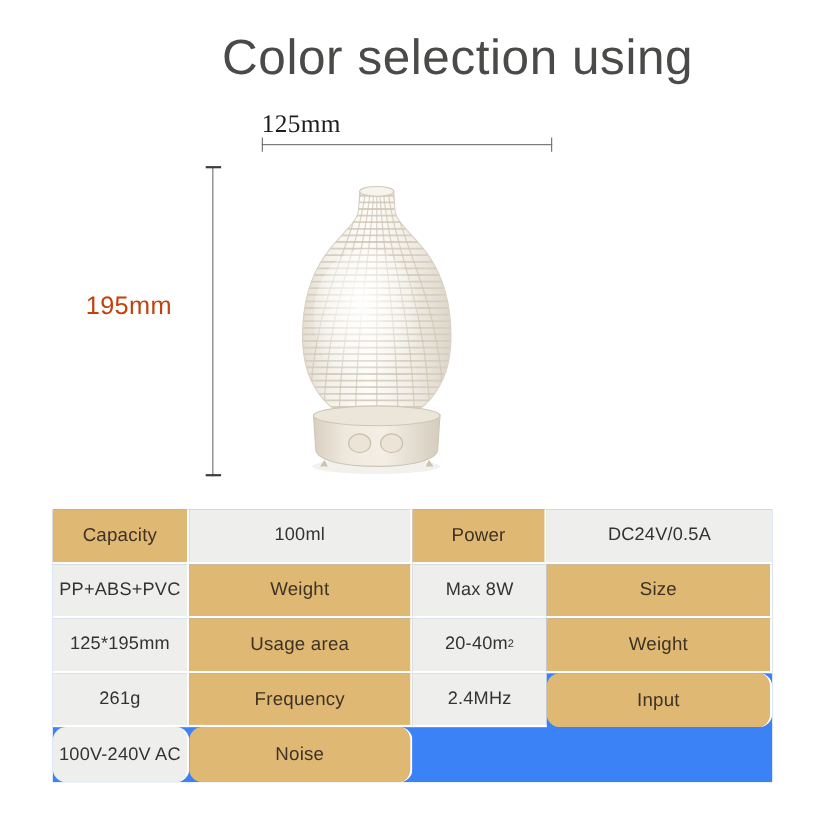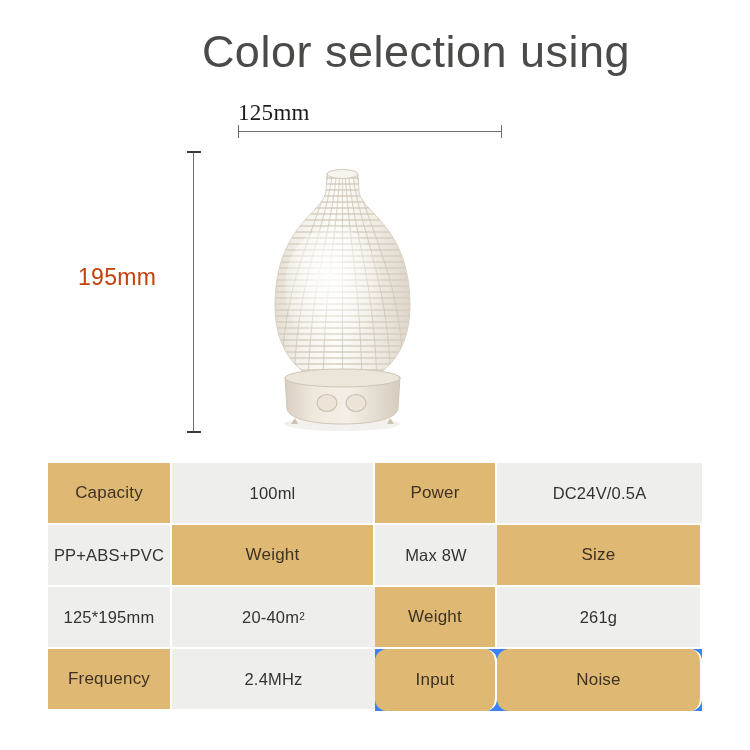--- a/index.html
+++ b/index.html
@@ -296,26 +296,28 @@
   <div class="cell value">100ml</div>
   <div class="cell label">Power</div>
   <div class="cell value last-col">DC24V/0.5A</div>
 
   <div class="cell value">PP+ABS+PVC</div>
   <div class="cell label">Weight</div>
   <div class="cell value last-col">Max  8W</div>
 
   <div class="cell label">Size</div>
   <div class="cell value">125*195mm</div>
+  <div class="cell label">Usage area</div>
   <div class="cell value last-col">
     <span>20-40m</span>
       <span class="sup">2</span>
   </div>
 
   <div class="cell label">Weight</div>
   <div class="cell value">261g</div>
   <div class="cell label">Frequency</div>
   <div class="cell value last-col">2.4MHz</div>
 
   <div class="cell label last-row">Input</div>
+  <div class="cell value last-row">100V-240V  AC</div>
   <div class="cell label last-row">Noise</div>
 
 </div>
 
 </body></html>

